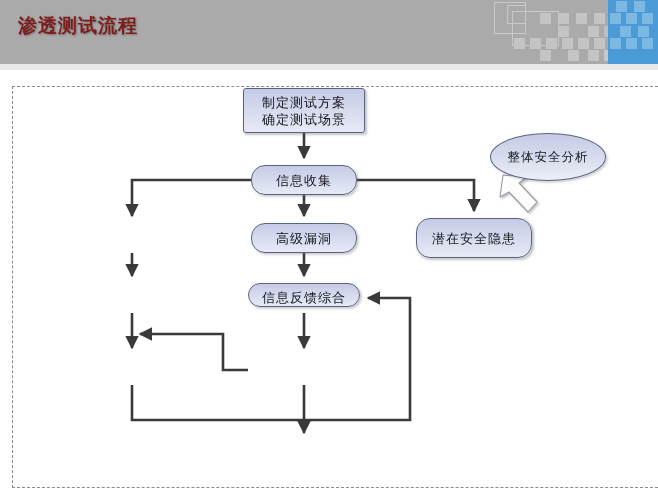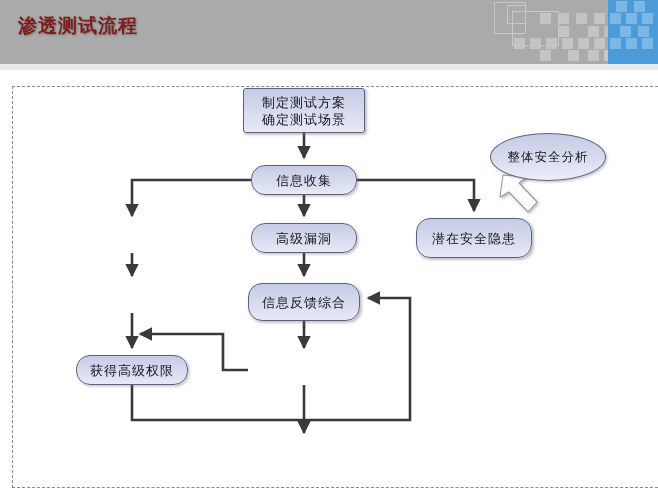--- a/index.html
+++ b/index.html
@@ -230,23 +230,20 @@
 
   <div class="node" style="left:251px; top:223px; width:106px; height:30px;">
     <span class="node-label">高级漏洞</span>
   </div>
 
   <div class="node" style="left:416px; top:218px; width:116px; height:40px;">
     <span class="node-label">潜在安全隐患</span>
   </div>
 
 
-  <div class="node" style="left:248px; top:283px; width:112px; height:38px;">
+  <div class="node" style="left:248px; top:283px; width:112px; height:24px;align-items:flex-end;">
     <span class="node-label">信息反馈综合</span>
   </div>
 
-  <div class="node" style="left:76px; top:355px; width:112px; height:30px;">
-    <span class="node-label">获得高级权限</span>
-  </div>
 
 
 
 </div>
 
 </body></html>

